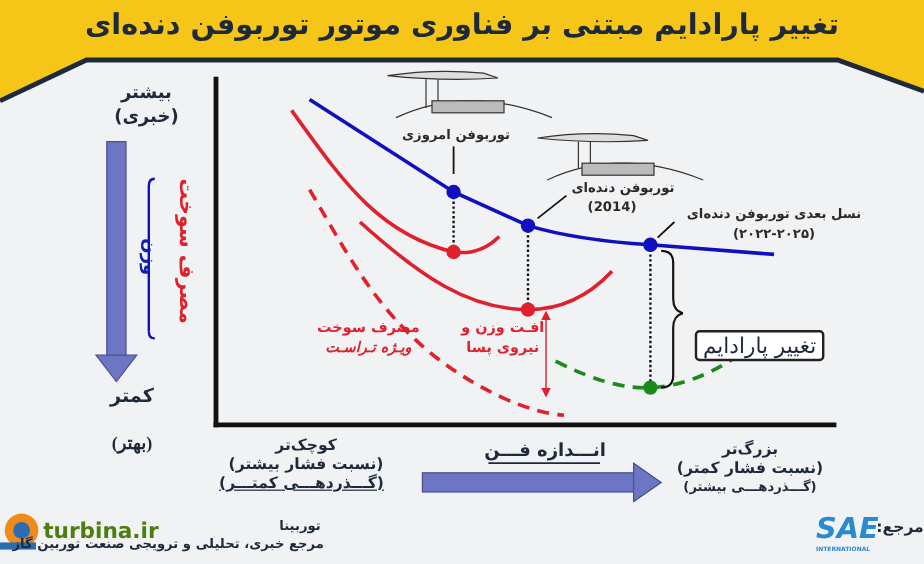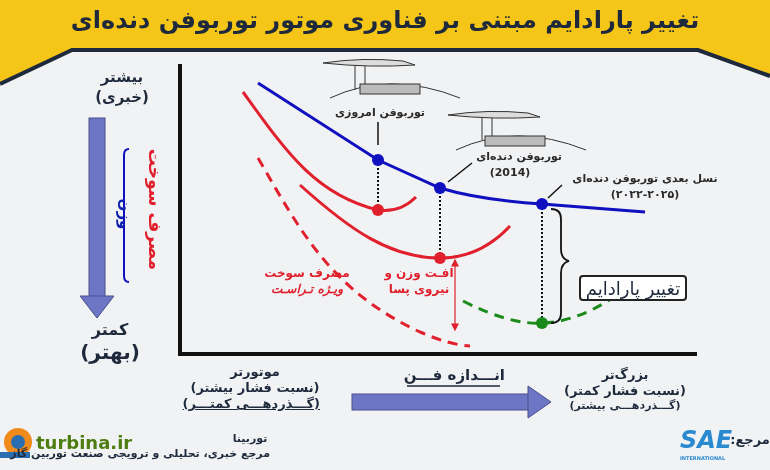--- a/index.html
+++ b/index.html
@@ -97,39 +97,39 @@
   <g>
     <circle cx="18" cy="442" r="14" fill="#f08a1a"></circle>
     <circle cx="18" cy="442" r="7" fill="#2a6db0"></circle>
     <rect x="0" y="452" width="30" height="6" fill="#2a6db0"></rect>
   </g>
 </svg>
 
 <div class="abs dark" style="left:92px; top:68px; width:60px; font-size:15px;">بیشتر</div>
 <div class="abs dark" style="left:92px; top:88px; width:60px; font-size:15px;">(خبری)</div>
 <div class="abs dark" style="left:80px; top:320px; width:60px; font-size:16px;">کمتر</div>
-<div class="abs dark" style="left:80px; top:340px; width:60px; font-size:20px;">(بهتر)</div>
+<div class="abs dark" style="left:80px; top:360px; width:60px; font-size:15px;font-family:Liberation Serif, serif;">(بهتر)</div>
 <div class="abs red" style="left:95px; top:200px; width:120px; font-size:17px; transform:rotate(90deg); transform-origin:center;">مصرف سوخت</div>
 <div class="abs blue" style="left:90px; top:205px; width:70px; font-size:15px; letter-spacing:14px; transform:rotate(90deg); transform-origin:center;">وزن</div>
 
 <div class="abs small" style="left:330px; top:106px; width:100px;">توربوفن امروزی</div>
 <div class="abs small" style="left:452px; top:150px; width:110px;text-align:right;">توربوفن دنده‌ای</div>
 <div class="abs small" style="left:470px; top:166px; width:80px;">(2014)</div>
 <div class="abs small" style="left:565px; top:172px; width:160px;">نسل بعدی توربوفن دنده‌ای</div>
 <div class="abs small" style="left:585px; top:188px; width:120px;">(۲۰۲۲-۲۰۲۵)</div>
 
 <div class="abs red" style="left:262px; top:266px; width:90px; font-size:12px;">مصرف سوخت</div>
 <div class="abs red" style="left:262px; top:282px; width:90px; font-size:12px;font-style:italic;">ویـژه تـراسـت</div>
 <div class="abs red" style="left:384px; top:266px; width:70px; font-size:12px;">افـت وزن و</div>
 <div class="abs red" style="left:384px; top:282px; width:70px; font-size:12px;">نیروی پسا</div>
 
 <div class="paradigm-box">تغییر پارادایم</div>
 
 <div class="abs dark" style="left:405px; top:366px; width:100px; font-size:15px;">انـــدازه فـــن</div>
-<div class="abs dark" style="left:190px; top:364px; width:130px; font-size:13px;">موتور‌تر</div>
+<div class="abs dark" style="left:190px; top:364px; width:130px; font-size:13px;">کوچک‌تر</div>
 <div class="abs dark" style="left:190px; top:380px; width:130px; font-size:13px;">(نسبت فشار بیشتر)</div>
 <div class="abs dark" style="left:190px; top:396px; width:130px; font-size:13px;text-decoration:underline;">(گـــذردهـــی کمتـــر)</div>
 <div class="abs dark" style="left:560px; top:367px; width:130px; font-size:13px;">بزرگ‌تر</div>
 <div class="abs dark" style="left:560px; top:383px; width:130px; font-size:13px;">(نسبت فشار کمتر)</div>
 <div class="abs dark" style="left:560px; top:399px; width:130px; font-size:11px;">(گـــذردهـــی بیشتر)</div>
 
 <div class="abs" style="left:36px; top:432px; direction:ltr; text-align:left; font-size:18px; font-weight:bold; color:#4d7c0f;">turbina.ir</div>
 <div class="abs dark" style="left:230px; top:432px; width:40px; font-size:11px;">توربینا</div>
 <div class="abs dark" style="left:40px; top:447px; width:230px; font-size:11px;">مرجع خبری، تحلیلی و ترویجی صنعت توربین گاز</div>
 <div class="abs dark" style="left:730px; top:432px; width:40px; font-size:13px;">مرجع:</div>

